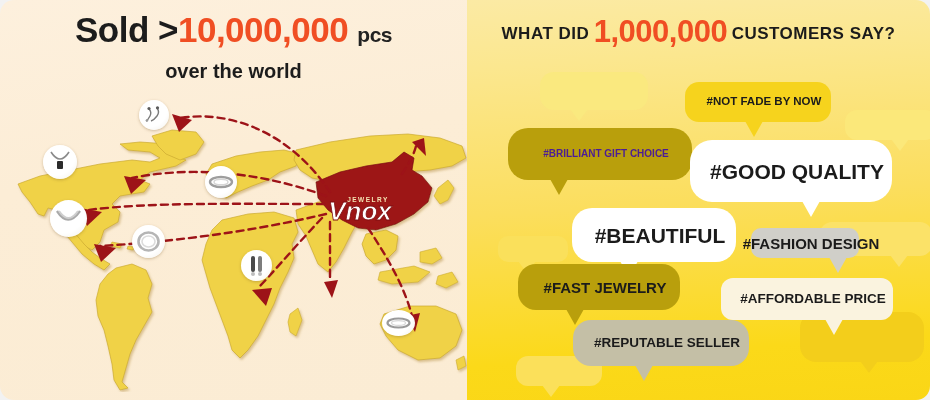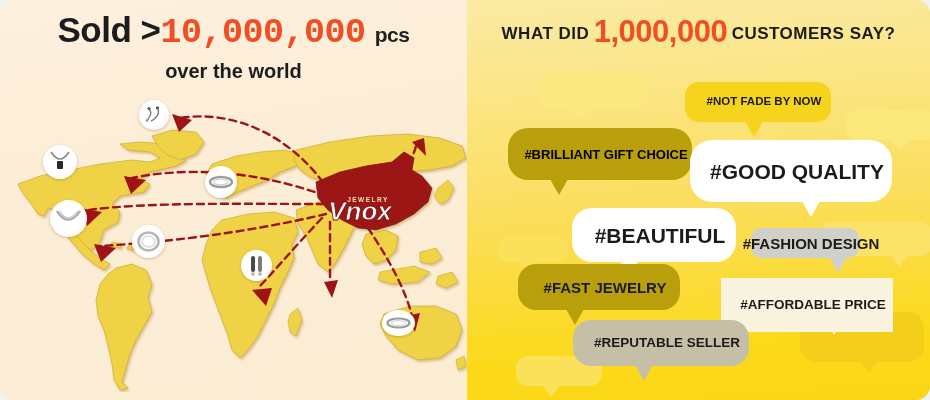--- a/index.html
+++ b/index.html
@@ -14,21 +14,21 @@
     border-radius:14px 0 0 14px;
     overflow:hidden;
   }
   .left-inner{position:absolute;inset:0;}
 
   .headline{
     position:absolute;top:10px;left:0;width:467px;text-align:center;
     font-size:35px;font-weight:bold;letter-spacing:-0.5px;white-space:nowrap;
     color:#1c1c1c;
   }
-  .headline .hl-red{color:#f04e23;font-family:Liberation Mono, monospace;}
+  .headline .hl-red{color:#f04e23;}
   .headline .hl-pcs{font-size:21px;color:#222;}
   .subhead{
     position:absolute;top:60px;left:0;width:467px;text-align:center;
     font-size:20px;font-weight:bold;color:#1c1c1c;
   }
 
   
   .map-wrap{position:absolute;left:0;top:92px;width:467px;height:300px;}
   .map-wrap svg{display:block;}
 
@@ -258,40 +258,40 @@
         <div class="bub ghost" style="left: 49px; top: 356px; width: 86px; height: 30px; background: rgb(251, 224, 90); border-radius: 12px;">
           <span class="tail" style="border-top: 12px solid rgb(251, 224, 90); left: 26px; top: 29px;"></span>
         </div>
       </div>
     <div id="bubble-layer">
         <div class="bub" style="left: 218px; top: 82px; width: 146px; height: 40px; background: rgb(246, 211, 29); border-radius: 14px;">
           <span class="lbl" style="font-size: 11.5px; color: rgb(27, 27, 27);">#NOT FADE BY NOW</span>
           <span class="tail" style="border-top: 16px solid rgb(246, 211, 29); left: 60px; top: 39px;"></span>
         </div>
         <div class="bub" style="left: 41px; top: 128px; width: 184px; height: 52px; background: rgb(185, 159, 12); border-radius: 20px;">
-          <span class="lbl" style="font-size: 13px; color: #000000;">#BRILLIANT GIFT CHOICE</span>
+          <span class="lbl" style="font-size: 10px; color: #4c1d95;">#BRILLIANT GIFT CHOICE</span>
           <span class="tail" style="border-top: 16px solid rgb(185, 159, 12); left: 42px; top: 51px;"></span>
         </div>
         <div class="bub" style="left: 223px; top: 140px; width: 202px; height: 62px; background: rgb(255, 255, 255); border-radius: 22px;">
           <span class="lbl" style="font-size: 21px; color: rgb(27, 27, 27);">#GOOD QUALITY</span>
           <span class="tail" style="border-top: 16px solid rgb(255, 255, 255); left: 112px; top: 61px;"></span>
         </div>
         <div class="bub" style="left: 105px; top: 208px; width: 164px; height: 54px; background: rgb(255, 255, 255); border-radius: 20px;">
           <span class="lbl" style="font-size: 21px; color: rgb(27, 27, 27);">#BEAUTIFUL</span>
           <span class="tail" style="border-top: 16px solid rgb(255, 255, 255); left: 48px; top: 53px;"></span>
         </div>
         <div class="bub" style="left: 284px; top: 228px; width: 108px; height: 30px; background: rgb(208, 207, 201); border-radius: 10px;">
           <span class="lbl" style="font-size: 15px; color: rgb(27, 27, 27);">#FASHION DESIGN</span>
           <span class="tail" style="border-top: 16px solid rgb(208, 207, 201); left: 78px; top: 29px;"></span>
         </div>
         <div class="bub" style="left: 51px; top: 264px; width: 162px; height: 46px; background: rgb(185, 159, 12); border-radius: 18px;">
           <span class="lbl" style="font-size: 15px; color: rgb(27, 27, 27);">#FAST JEWELRY</span>
           <span class="tail" style="border-top: 16px solid rgb(185, 159, 12); left: 48px; top: 45px;"></span>
         </div>
-        <div class="bub" style="left: 254px; top: 278px; width: 172px; height: 54px; background: rgb(250, 243, 223); border-radius: 0;">
+        <div class="bub" style="left: 254px; top: 278px; width: 172px; height: 42px; background: rgb(250, 243, 223); border-radius: 12px;">
           <span class="lbl" style="font-size: 13.5px; color: rgb(27, 27, 27);">#AFFORDABLE PRICE</span>
           <span class="tail" style="border-top: 16px solid rgb(250, 243, 223); left: 104px; top: 41px;"></span>
         </div>
         <div class="bub" style="left: 106px; top: 320px; width: 176px; height: 46px; background: rgb(196, 191, 166); border-radius: 18px;">
           <span class="lbl" style="font-size: 13.5px; color: rgb(27, 27, 27);">#REPUTABLE SELLER</span>
           <span class="tail" style="border-top: 16px solid rgb(196, 191, 166); left: 62px; top: 45px;"></span>
         </div>
       </div>
   </div>
 

